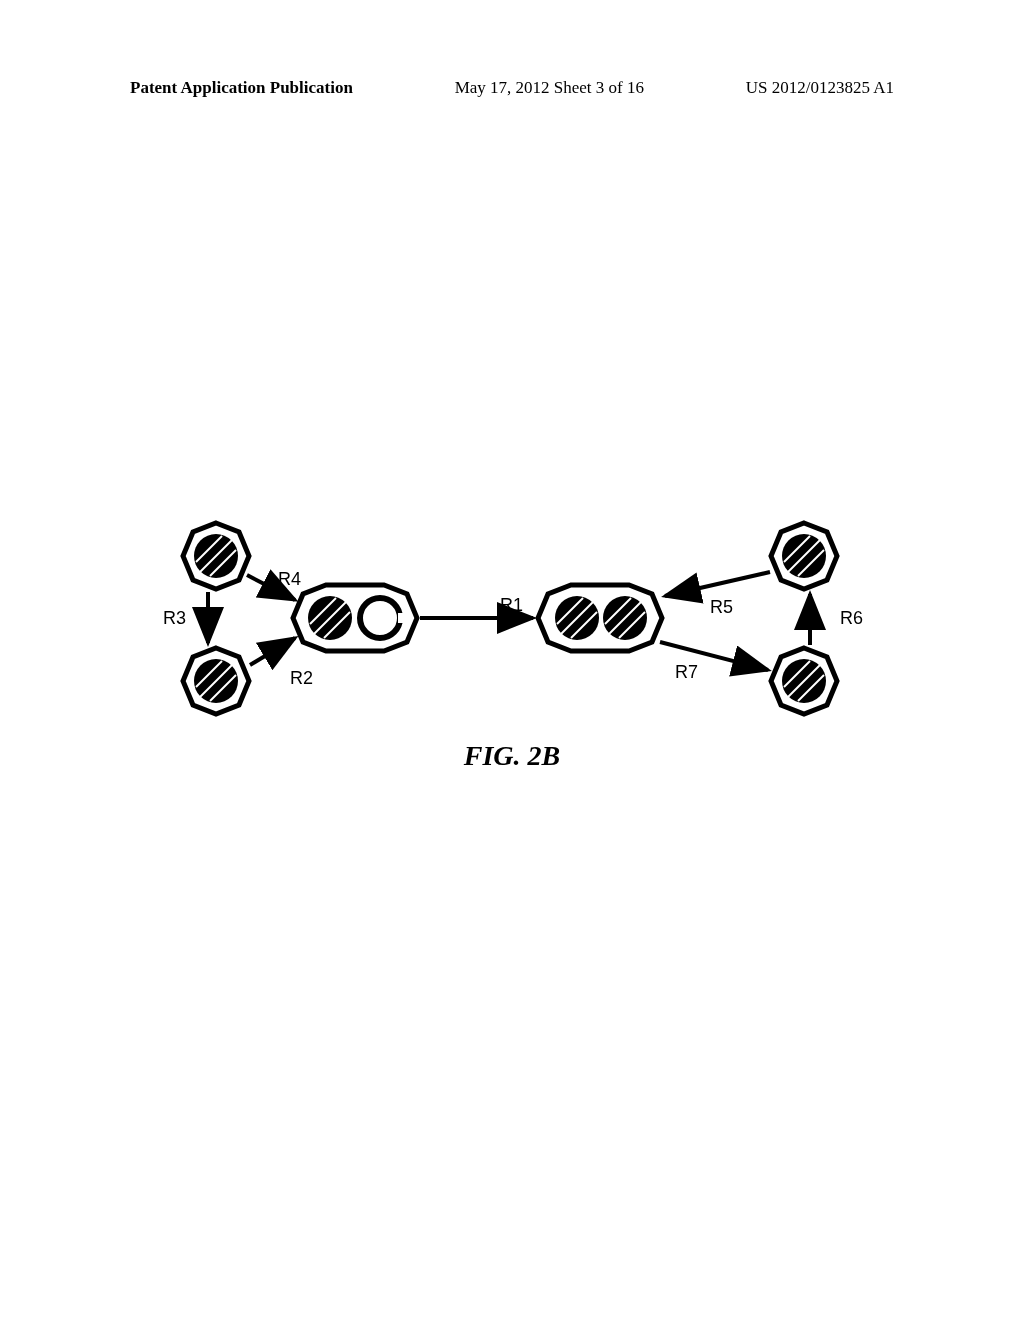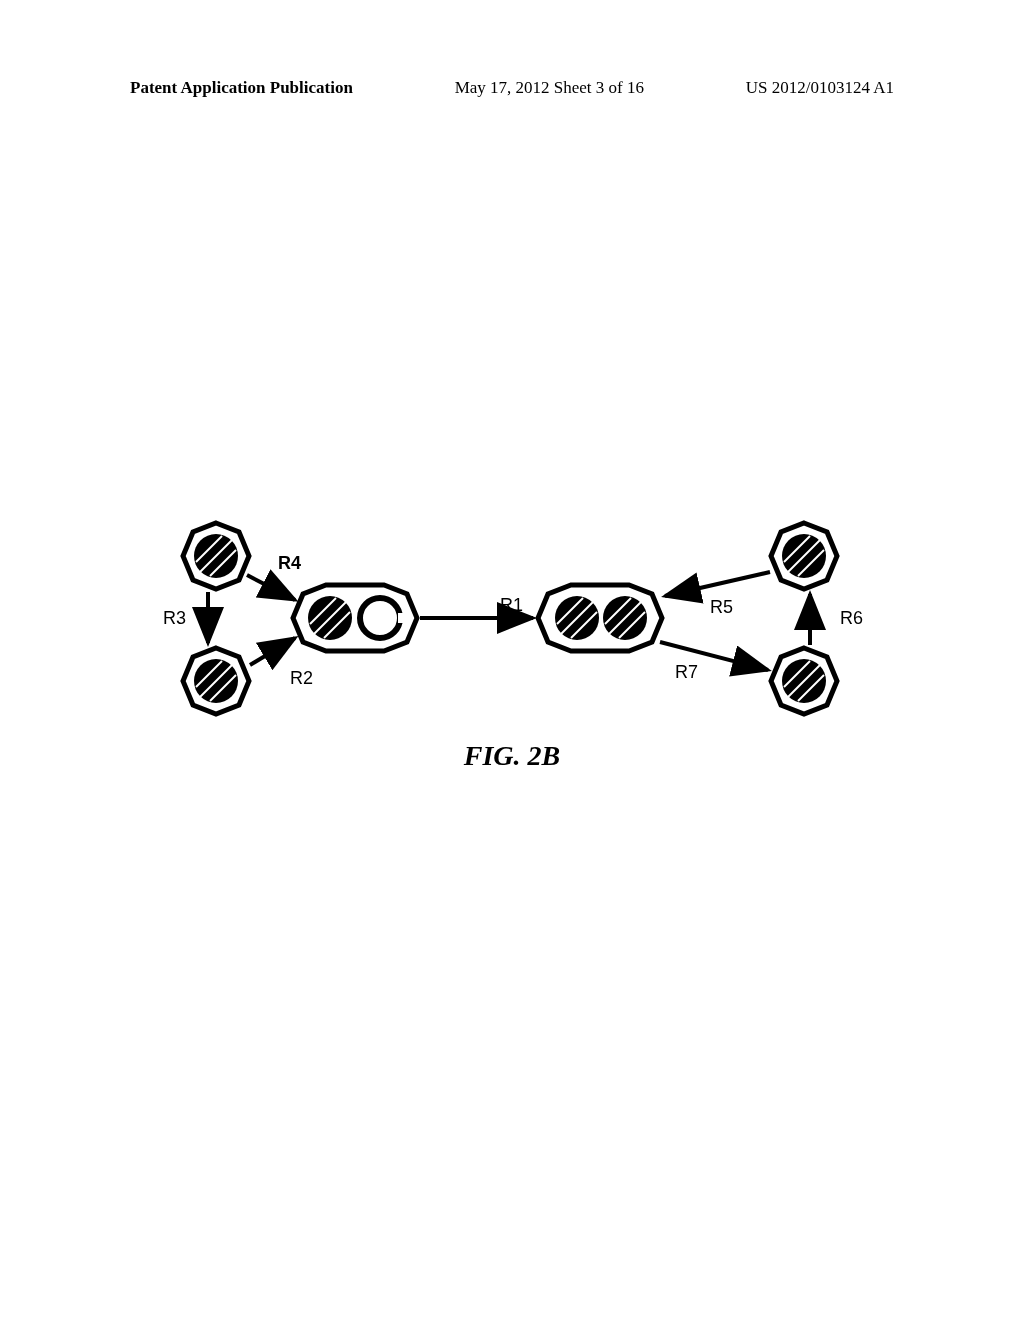--- a/index.html
+++ b/index.html
@@ -64,21 +64,21 @@
     svg {
       display: block;
     }
   </style>
 </head>
 <body>
 
 <div class="header">
   <span class="header-left">Patent Application Publication</span>
   <span class="header-center">May 17, 2012  Sheet 3 of 16</span>
-  <span class="header-right">US 2012/0103124 A1</span>
+  <span class="header-right">US 2012/0123825 A1</span>
 </div>
 
 <div class="figure-container">
 
   <svg class="node" style="left: 30px; top: 0px;" width="72" height="72" viewBox="0 0 72 72">
     <polygon points="36,3 59,12 69,36 59,60 36,69 13,60 3,36 13,12" fill="none" stroke="#000" stroke-width="5"></polygon>
     <circle cx="36" cy="36" r="22" fill="#000"></circle>
     <g stroke="#fff" stroke-width="2">
       <line x1="20" y1="52" x2="52" y2="20"></line>
       <line x1="16" y1="42" x2="42" y2="16"></line>
@@ -162,20 +162,20 @@
     <line x1="620" y1="52" x2="515" y2="76" stroke="#000" stroke-width="4" marker-end="url(#arrowhead)"></line>
 
     <line x1="510" y1="122" x2="618" y2="150" stroke="#000" stroke-width="4" marker-end="url(#arrowhead)"></line>
 
     <line x1="660" y1="125" x2="660" y2="74" stroke="#000" stroke-width="4" marker-end="url(#arrowhead)"></line>
   </svg>
 
   <div class="label" style="left: 320px; top: 75px; margin-left: 30px;">R1</div>
   <div class="label" style="left: 140px; top: 148px;">R2</div>
   <div class="label" style="left: 13px; top: 88px; text-align: right;">R3</div>
-  <div class="label" style="left: 128px; top: 33px; font-weight: bold;">R4</div>
+  <div class="label" style="left: 128px; top: 49px;">R4</div>
   <div class="label" style="left: 560px; top: 33px; margin-top: 44px;">R5</div>
   <div class="label" style="left: 690px; top: 88px;">R6</div>
   <div class="label" style="left: 525px; top: 142px;">R7</div>
 
 </div>
 
 <div class="figure-caption">FIG. 2B</div>
 
 </body></html>

